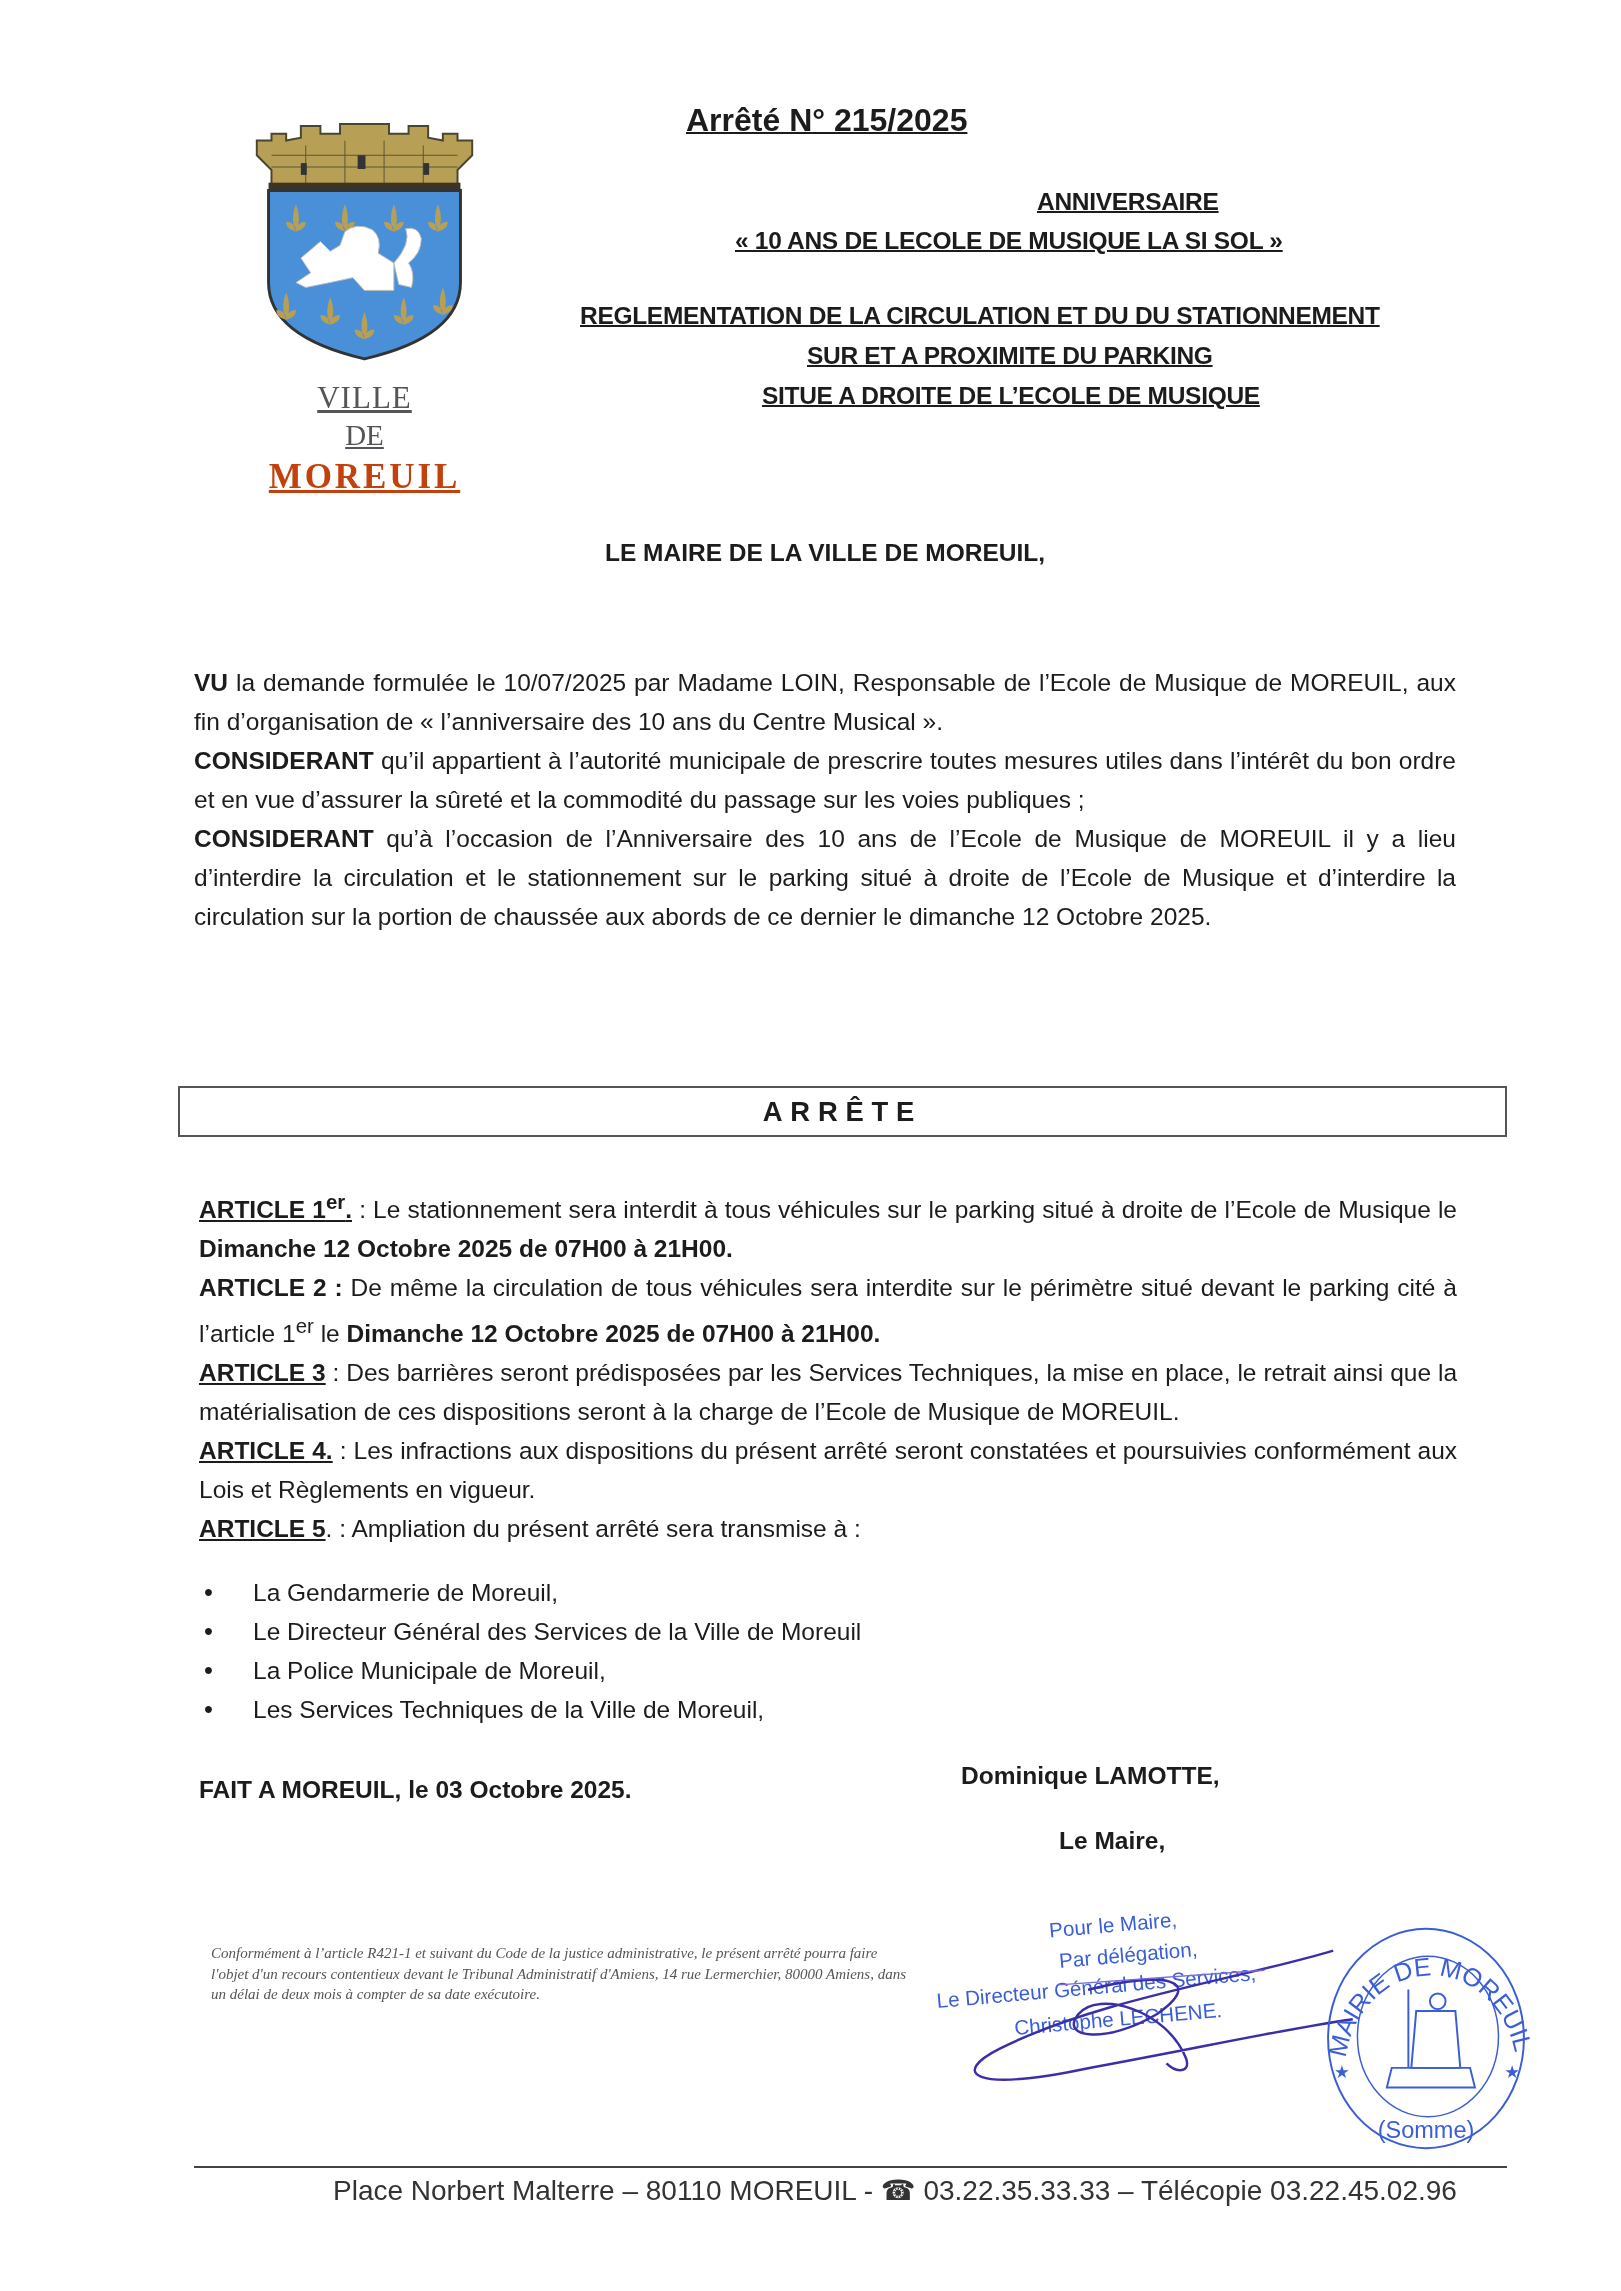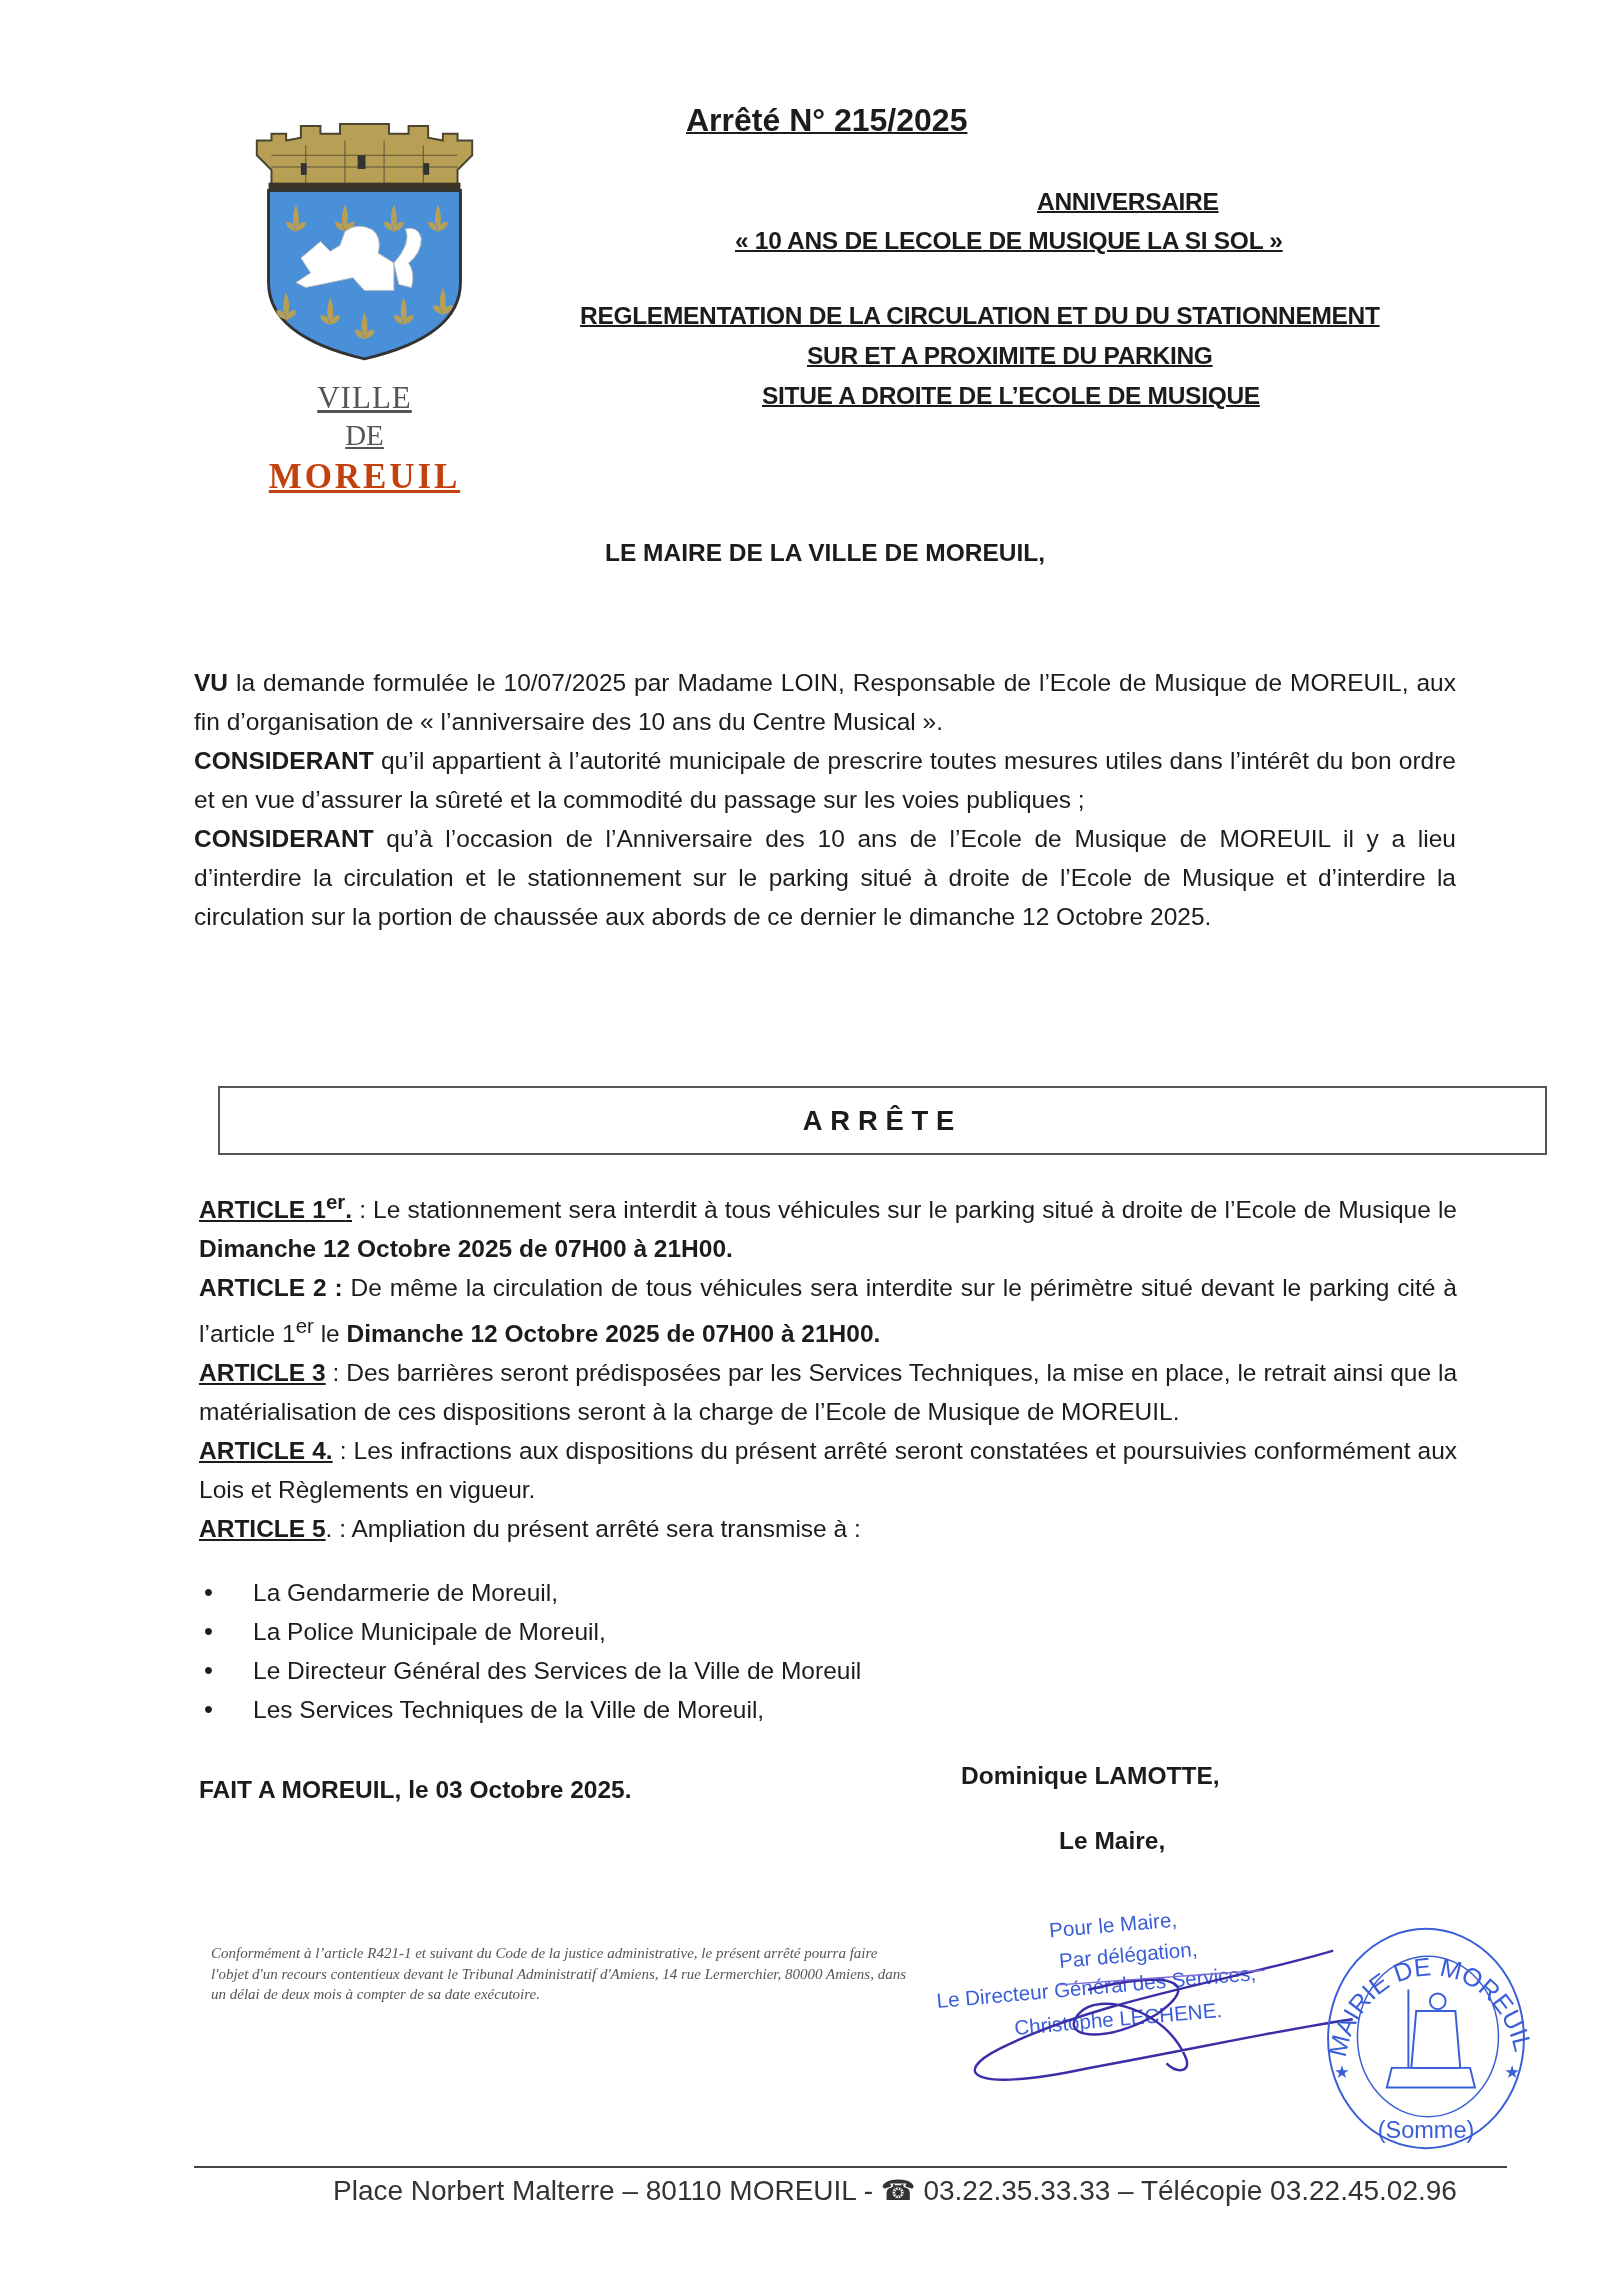--- a/index.html
+++ b/index.html
@@ -10,22 +10,22 @@
   .ville { font-family:"Liberation Serif", serif; color:#555; text-align:center; width:235px; left:247px;text-decoration:underline; }
   .ville1 { top:380px; font-size:31px; letter-spacing:1px; }
   .ville2 { top:419px; font-size:29px; }
   .ville3 { top:457px; font-size:35px; font-weight:bold; letter-spacing:2.9px; color:#c2410c; }
   .title { left:686px; top:102px; font-size:32px; font-weight:bold; text-decoration:underline; text-decoration-thickness:2px; }
   .hd { font-weight:bold; font-size:24.5px; text-decoration:underline; text-decoration-thickness:2px; text-align:right; white-space:nowrap; letter-spacing:-0.3px; }
   .maire-head { left:605px; top:539px; font-size:24.5px; font-weight:bold; }
   .para { left:194px; width:1262px; font-size:24.5px; line-height:39px; text-align:justify; }
   .para p { margin:0; }
   .para b { font-weight:bold; }
-  .arrete-box { left:178px; top:1086px; width:1329px; height:69px; border:2px solid #555; box-sizing:border-box;
-                display:flex; align-items:center; justify-content:center;margin-left:40px; }
+  .arrete-box { left:178px; top:1086px; width:1329px; height:51px; border:2px solid #555; box-sizing:border-box;
+                display:flex; align-items:center; justify-content:center; }
   .arrete-title { font-size:27.4px; font-weight:bold; letter-spacing:7.8px; }
   .art { left:199px; width:1258px; font-size:24.5px; line-height:39px; text-align:justify; }
   .art p { margin:0; }
   .art .lbl { font-weight:bold; text-decoration:underline; }
   .bullets { left:204px; top:1573px; font-size:24.5px; line-height:39px; margin:0; padding:0; list-style:none; }
   .bullets li { position:relative; padding-left:49px; }
   .bullets li::before { content:"\2022"; position:absolute; left:0; top:0; font-size:25.5px; }
   .fait { left:199px; top:1776px; font-size:24.5px; font-weight:bold; }
   .sig1 { left:1059px; top:1827px; font-size:24.5px; font-weight:bold; }
   .sig2 { left:961px; top:1762px; font-size:24.5px; font-weight:bold; }
@@ -103,22 +103,22 @@
 <div class="abs art" style="top:1183px;">
   <p><span class="lbl"><span>ARTICLE 1</span><sup>er</sup><span>.</span></span><span> : </span><span>Le stationnement sera interdit à tous véhicules sur le parking situé à droite de l’Ecole de Musique  le </span><b>Dimanche 12 Octobre 2025 de 07H00 à 21H00.</b></p>
   <p><b>ARTICLE 2 :</b><span> </span><span>De même la circulation de tous véhicules sera interdite sur le périmètre situé devant le parking cité à l’article 1</span><sup>er</sup><span> le </span><b>Dimanche 12 Octobre 2025 de 07H00 à 21H00.</b></p>
   <p><span class="lbl">ARTICLE 3</span><span> : </span><span>Des barrières seront prédisposées par les Services Techniques, la mise en place, le retrait ainsi que la matérialisation de ces dispositions seront à la charge de l’Ecole de Musique de MOREUIL.</span></p>
   <p><span class="lbl">ARTICLE 4.</span><span> : </span><span>Les infractions aux dispositions du présent arrêté seront constatées et poursuivies conformément aux Lois et Règlements en vigueur.</span></p>
   <p><span class="lbl">ARTICLE 5</span><span>. : </span><span>Ampliation du présent arrêté sera transmise à :</span></p>
 </div>
 
 <ul class="abs bullets">
   <li>La Gendarmerie de Moreuil,</li>
+  <li>Le Directeur Général des Services de la Ville de Moreuil</li>
   <li>La Police Municipale de Moreuil,</li>
-  <li>Le Directeur Général des Services de la Ville de Moreuil</li>
   <li>Les Services Techniques de la Ville de Moreuil,</li>
 </ul>
 
 <div class="abs fait">FAIT A MOREUIL, le 03 Octobre 2025.</div>
 
 <div class="abs sig1">Le Maire,</div>
 <div class="abs sig2">Dominique LAMOTTE,</div>
 
 <div class="abs legal">Conformément à l’article R421-1 et suivant du Code de la justice administrative, le présent arrêté pourra faire l'objet  d'un recours contentieux devant le Tribunal Administratif d'Amiens, 14 rue Lermerchier, 80000 Amiens, dans un délai de deux mois à compter de sa date exécutoire.</div>
 

